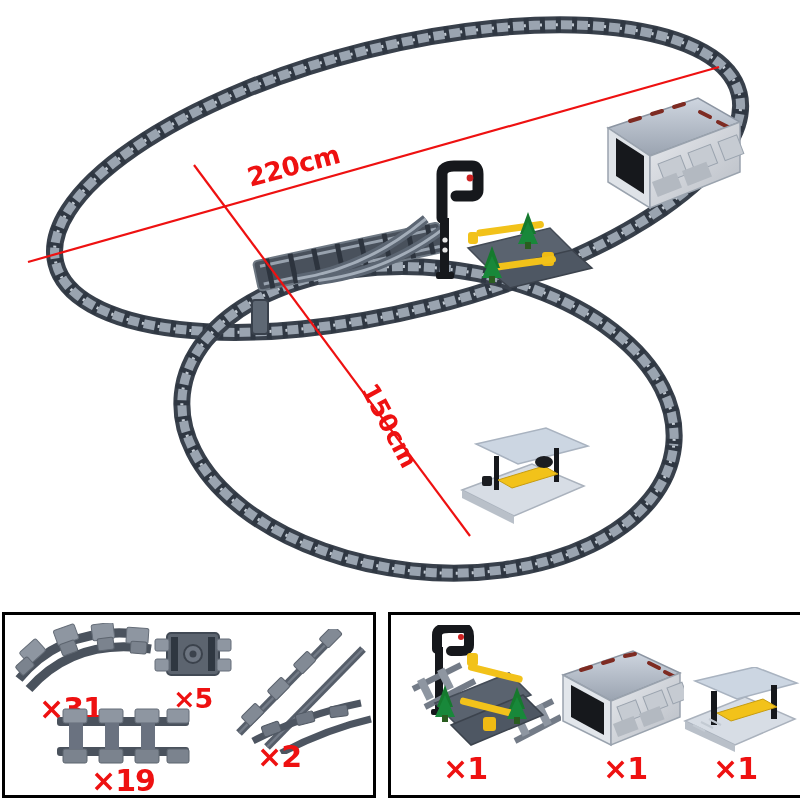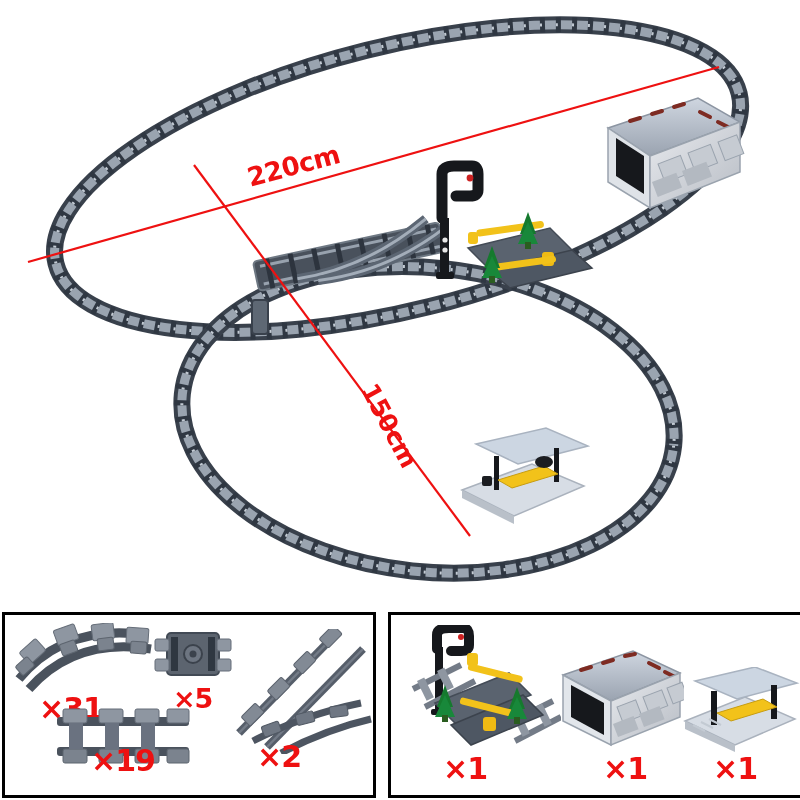--- a/index.html
+++ b/index.html
@@ -327,21 +327,21 @@
         <rect x="82" y="42" width="24" height="14" rx="2"></rect>
         <rect x="114" y="42" width="22" height="14" rx="2"></rect>
       </g>
       <g fill="#6a7280">
         <rect x="16" y="16" width="14" height="26"></rect>
         <rect x="52" y="16" width="14" height="26"></rect>
         <rect x="88" y="16" width="14" height="26"></rect>
       </g>
     </svg>
   </div>
-  <div class="part-count" style="left:86px; top:128px;">×19</div>
+  <div class="part-count" style="left:86px; top:148px;">×19</div>
 </div>
 
 <div class="inventory-panel" id="inventory-panel-accessories">
 
   <div class="part-slot" style="left:10px; top:10px;">
     <svg class="piece-svg" width="160" height="130" viewBox="0 0 160 130">
 
       <rect x="34" y="22" width="8" height="64" fill="#16181c"></rect>
       <rect x="30" y="84" width="16" height="6" rx="2" fill="#16181c"></rect>
       <path d="M36 24 L36 10 Q36 3 48 3 L62 3 Q68 3 68 11 L68 20 Q68 26 60 26 L50 26" fill="none" stroke="#16181c" stroke-width="10" stroke-linecap="round"></path>

